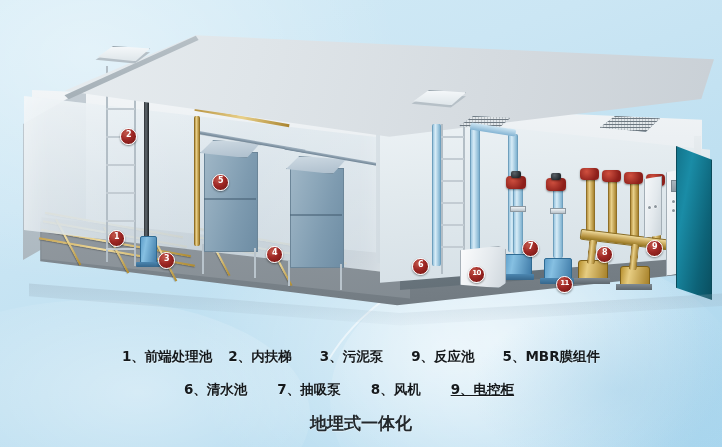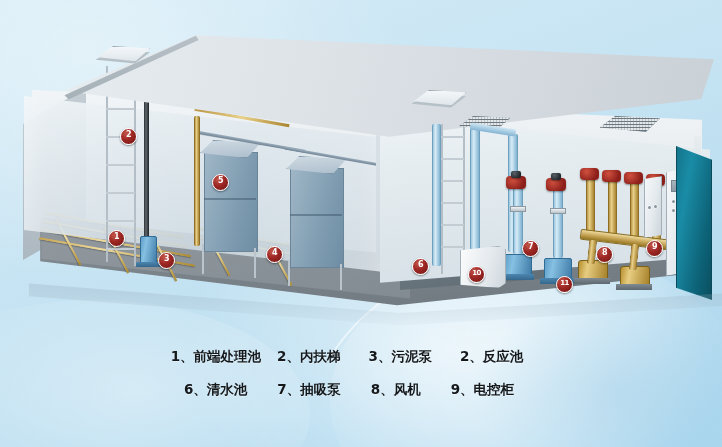--- a/index.html
+++ b/index.html
@@ -390,24 +390,26 @@
     <div class="badge" style="left:548px;top:248px;font-size:7px;">11</div>
 
   </div>
 
 
   <div id="legend">
     <div class="leg-row">
       <span class="leg-item" style="margin-right:16px;">1、前端处理池</span>
       <span class="leg-item" style="margin-right:28px;">2、内扶梯</span>
       <span class="leg-item" style="margin-right:28px;">3、污泥泵</span>
-      <span class="leg-item" style="margin-right:28px;">2、反应池</span>
+      <span class="leg-item" style="margin-right:28px;">9、反应池</span>
+      <span class="leg-item">5、MBR膜组件</span>
     </div>
     <div class="leg-row">
       <span class="leg-item" style="margin-right:30px;">6、清水池</span>
       <span class="leg-item" style="margin-right:30px;">7、抽吸泵</span>
       <span class="leg-item" style="margin-right:30px;">8、风机</span>
-      <span class="leg-item" style="margin-right:24px;">9、电控柜</span>
+      <span class="leg-item" style="margin-right:24px;text-decoration:underline;">9、电控柜</span>
     </div>
   </div>
 
+  <div id="bottom-caption">地埋式一体化</div>
 
 </div>
 
 </body></html>

